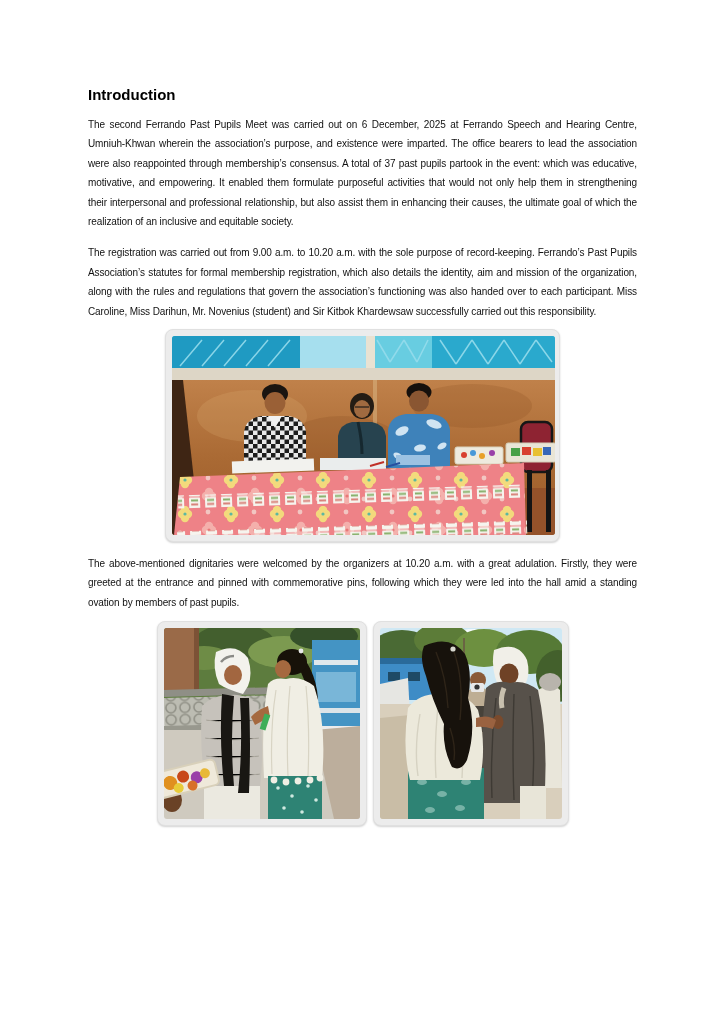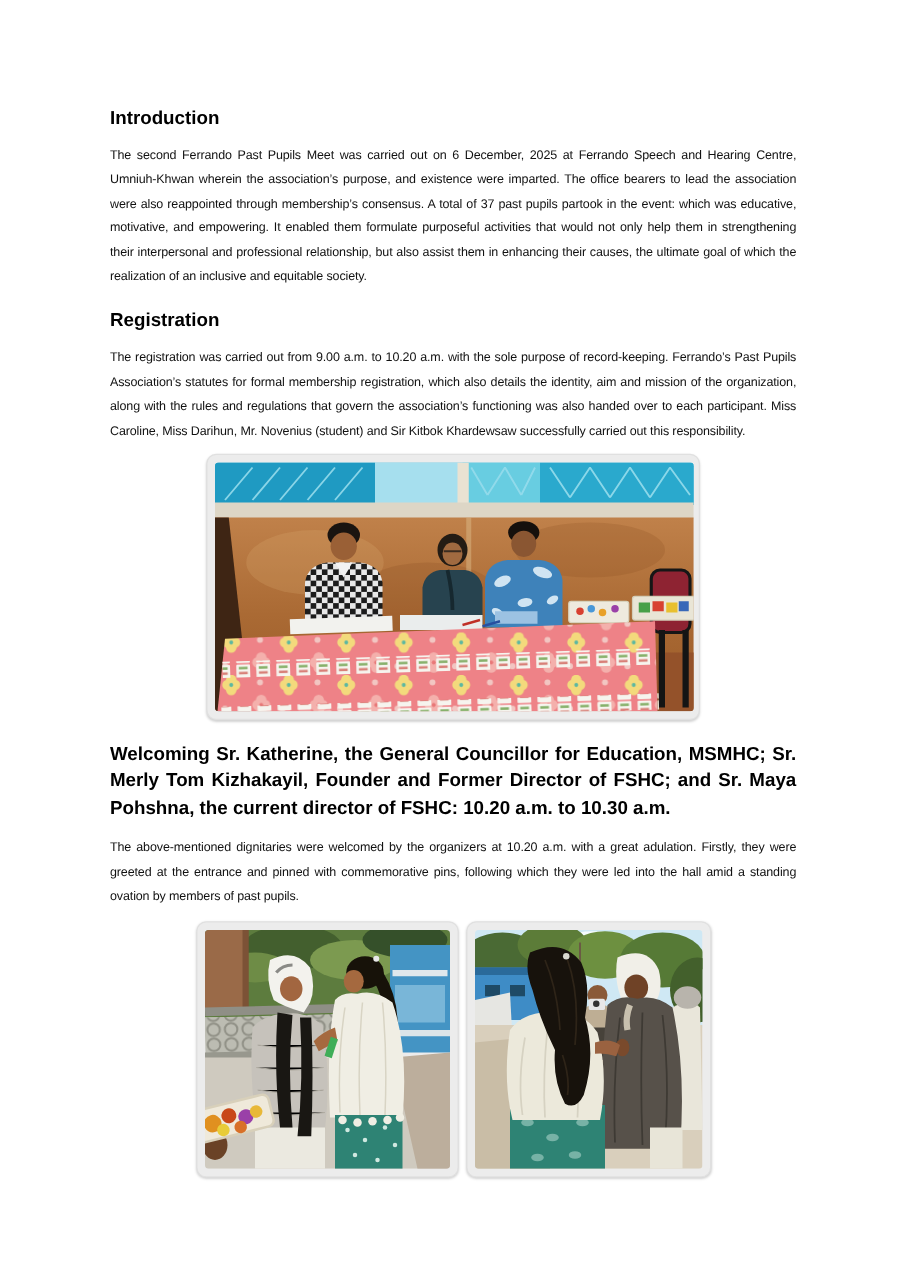--- a/index.html
+++ b/index.html
@@ -57,21 +57,20 @@
   }
 </style>
 </head>
 <body>
 
 <div class="page">
 
   <h2 class="section-heading">Introduction</h2>
   <p class="body-paragraph">The second Ferrando Past Pupils Meet was carried out on 6 December, 2025 at Ferrando Speech and Hearing Centre, Umniuh-Khwan wherein the association’s purpose, and existence were imparted. The office bearers to lead the association were also reappointed through membership’s consensus. A total of 37 past pupils partook in the event: which was educative, motivative, and empowering. It enabled them formulate purposeful activities that would not only help them in strengthening their interpersonal and professional relationship, but also assist them in enhancing their causes, the ultimate goal of which the realization of an inclusive and equitable society.</p>
 
-  <h2 class="section-heading spaced">Registration</h2>
   <p class="body-paragraph">The registration was carried out from 9.00 a.m. to 10.20 a.m. with the sole purpose of record-keeping. Ferrando’s Past Pupils Association’s statutes for formal membership registration, which also details the identity, aim and mission of the organization, along with the rules and regulations that govern the association’s functioning was also handed over to each participant. Miss Caroline, Miss Darihun, Mr. Novenius (student) and Sir Kitbok Khardewsaw successfully carried out this responsibility.</p>
 
   <figure class="photo-frame photo-large" aria-label="Three volunteers seated at a registration desk covered with a pink floral tablecloth, brown wall and blue grille behind, red chair at right">
     <svg width="383" height="199" viewBox="0 0 383 199">
       <defs>
         <linearGradient id="wallgrad" x1="0" y1="0" x2="0" y2="1">
           <stop offset="0" stop-color="#c0814a"></stop>
           <stop offset="0.5" stop-color="#aa6a34"></stop>
           <stop offset="1" stop-color="#9a5a28"></stop>
         </linearGradient>
@@ -176,21 +175,20 @@
       </g>
 
       <path d="M8,141 L352,127 L354,199 L2,199 Z" fill="url(#flowers)"></path>
       <g transform="rotate(-1.8 180 160)">
         <rect x="6" y="154" width="346" height="13" fill="url(#tags)"></rect>
         <rect x="4" y="190" width="350" height="13" fill="url(#tags)"></rect>
       </g>
     </svg>
   </figure>
 
-  <h3 class="welcome-heading">Welcoming Sr. Katherine, the General Councillor for Education, MSMHC; Sr. Merly Tom Kizhakayil, Founder and Former Director of FSHC; and Sr. Maya Pohshna, the current director of FSHC: 10.20 a.m. to 10.30 a.m.</h3>
   <p class="body-paragraph">The above-mentioned dignitaries were welcomed by the organizers at 10.20 a.m. with a great adulation. Firstly, they were greeted at the entrance and pinned with commemorative pins, following which they were led into the hall amid a standing ovation by members of past pupils.</p>
 
   <div class="photo-row">
 
     <figure class="photo-frame" aria-label="A sister in white habit with black scarf being pinned by a past pupil in white shawl and teal dress, tray of flowers at left">
       <svg width="196" height="191" viewBox="0 0 196 191">
         <defs>
           <pattern id="lattice" width="14" height="12" patternUnits="userSpaceOnUse">
             <rect width="14" height="12" fill="#bcbcb2"></rect>
             <circle cx="7" cy="6" r="5" fill="none" stroke="#909086" stroke-width="1.6"></circle>

